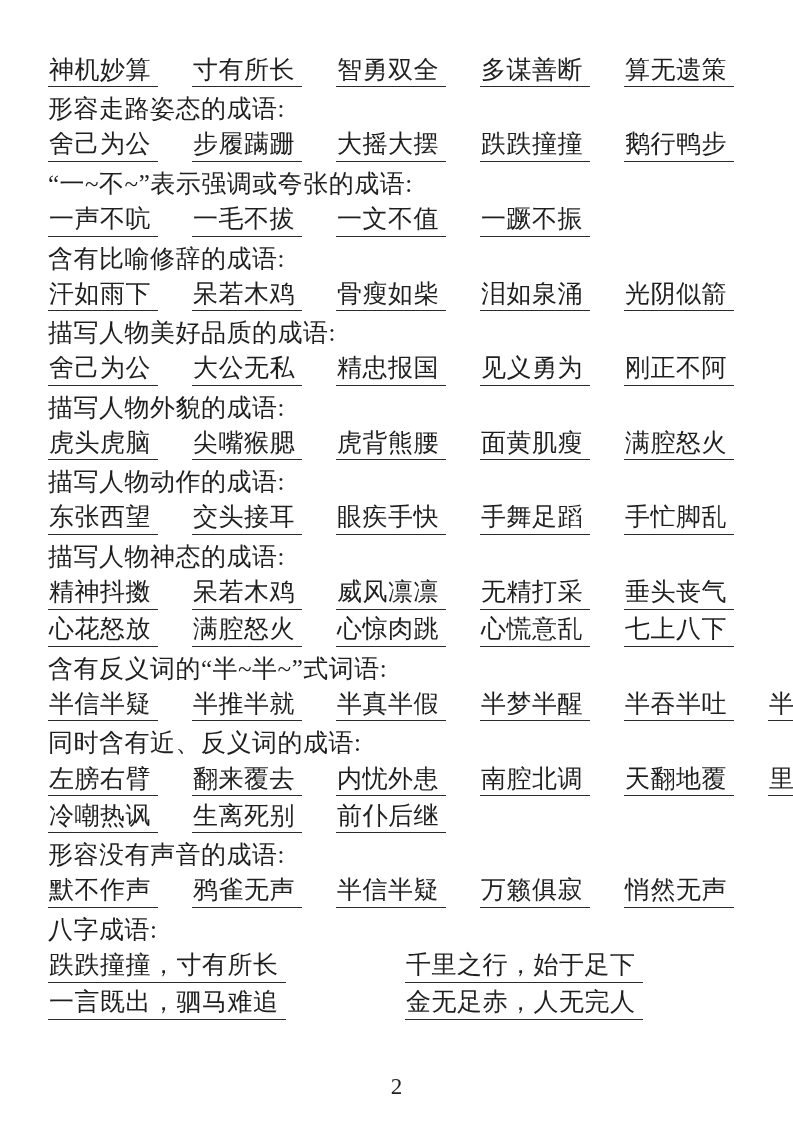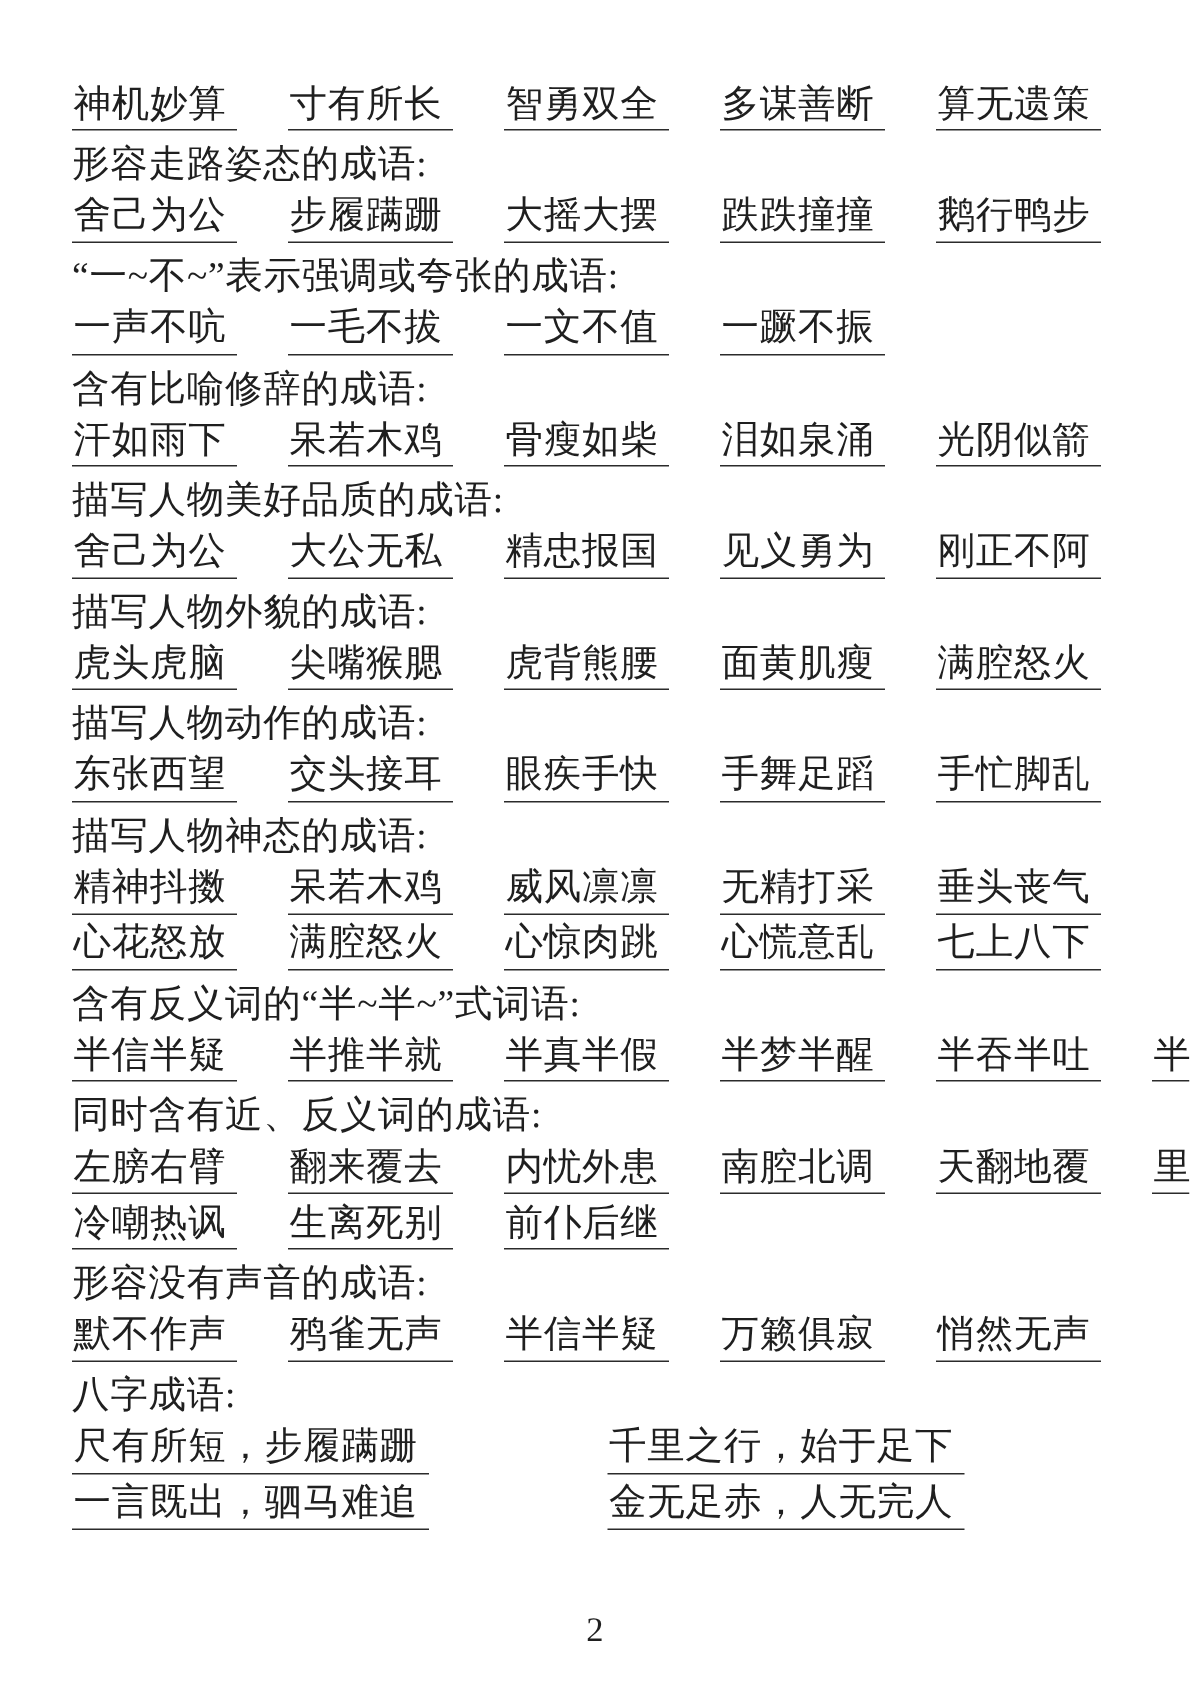--- a/index.html
+++ b/index.html
@@ -185,21 +185,21 @@
         <span class="idiom">默不作声</span>
         <span class="idiom">鸦雀无声</span>
         <span class="idiom">半信半疑</span>
         <span class="idiom">万籁俱寂</span>
         <span class="idiom">悄然无声</span>
       </div>
       <div class="row heading">
         <span class="heading-text">八字成语:</span>
       </div>
       <div class="row idioms-wide">
-        <span class="idiom">尺有所短，步履蹒跚</span>
+        <span class="idiom">跌跌撞撞，寸有所长</span>
         <span class="idiom">千里之行，始于足下</span>
       </div>
       <div class="row idioms-wide">
         <span class="idiom">一言既出，驷马难追</span>
         <span class="idiom">金无足赤，人无完人</span>
       </div>
     </div>
   <div class="page-number">2</div>
 </div>
 

